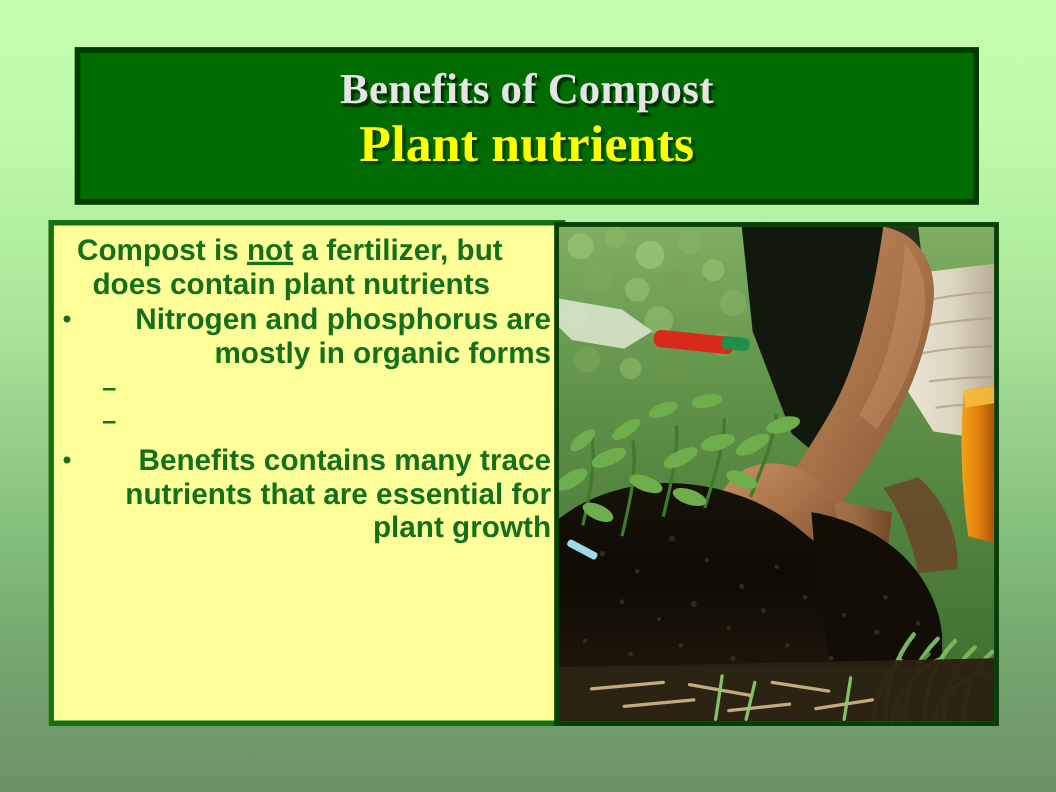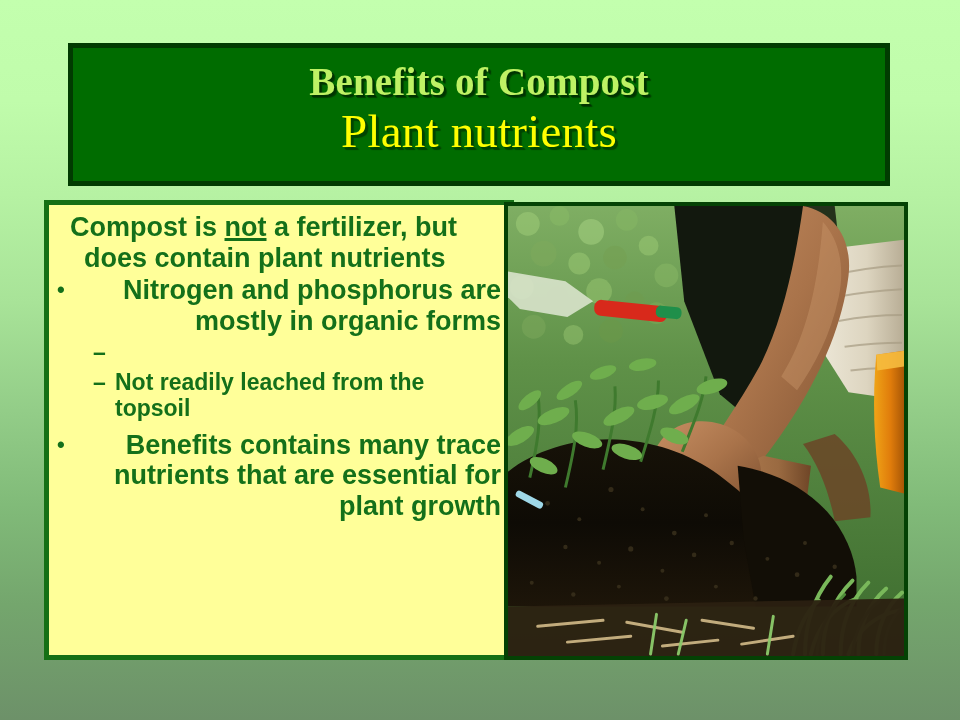--- a/index.html
+++ b/index.html
@@ -38,29 +38,29 @@
     border: 5px solid #013b01;
     box-sizing: border-box;
     text-align: center;
     overflow: hidden;
   }
   #title-main {
     font-family: "Liberation Serif", serif;
     font-weight: bold;
     font-size: 39px;
     line-height: 44px;
-    color: #bef264;
+    color: #e5e5e5;
     margin-top: 12px;
     letter-spacing: 0.2px;
     text-shadow: 2px 2px 0 #003300, 3px 3px 1px rgba(0,40,0,0.65);
     white-space: nowrap;
   }
   #title-sub {
     font-family: "Liberation Serif", serif;
-    font-weight: normal;
+    font-weight: bold;
     font-size: 47px;
     line-height: 52px;
     color: #ffff00;
     margin-top: 1px;
     letter-spacing: 0.2px;
     text-shadow: 2px 2px 0 #004400, 3px 3px 1px rgba(0,40,0,0.6);
     white-space: nowrap;
   }
 
   
@@ -177,21 +177,20 @@
       <span class="marker">•</span>
       <span class="body">Nitrogen and phosphorus are mostly in organic forms</span>
     </div>
 
     <div class="bullet-row lvl2">
       <span class="marker">–</span>
     </div>
 
     <div class="bullet-row lvl2">
       <span class="marker">–</span>
-      <span class="body">Not readily leached from the topsoil</span>
     </div>
 
     <div class="bullet-row lvl1b" style="margin-top:8px;">
       <span class="marker">•</span>
       <span class="body">Benefits contains many trace nutrients that are essential for plant growth</span>
     </div>
 
   </div>
 
   <div id="photo-frame">

